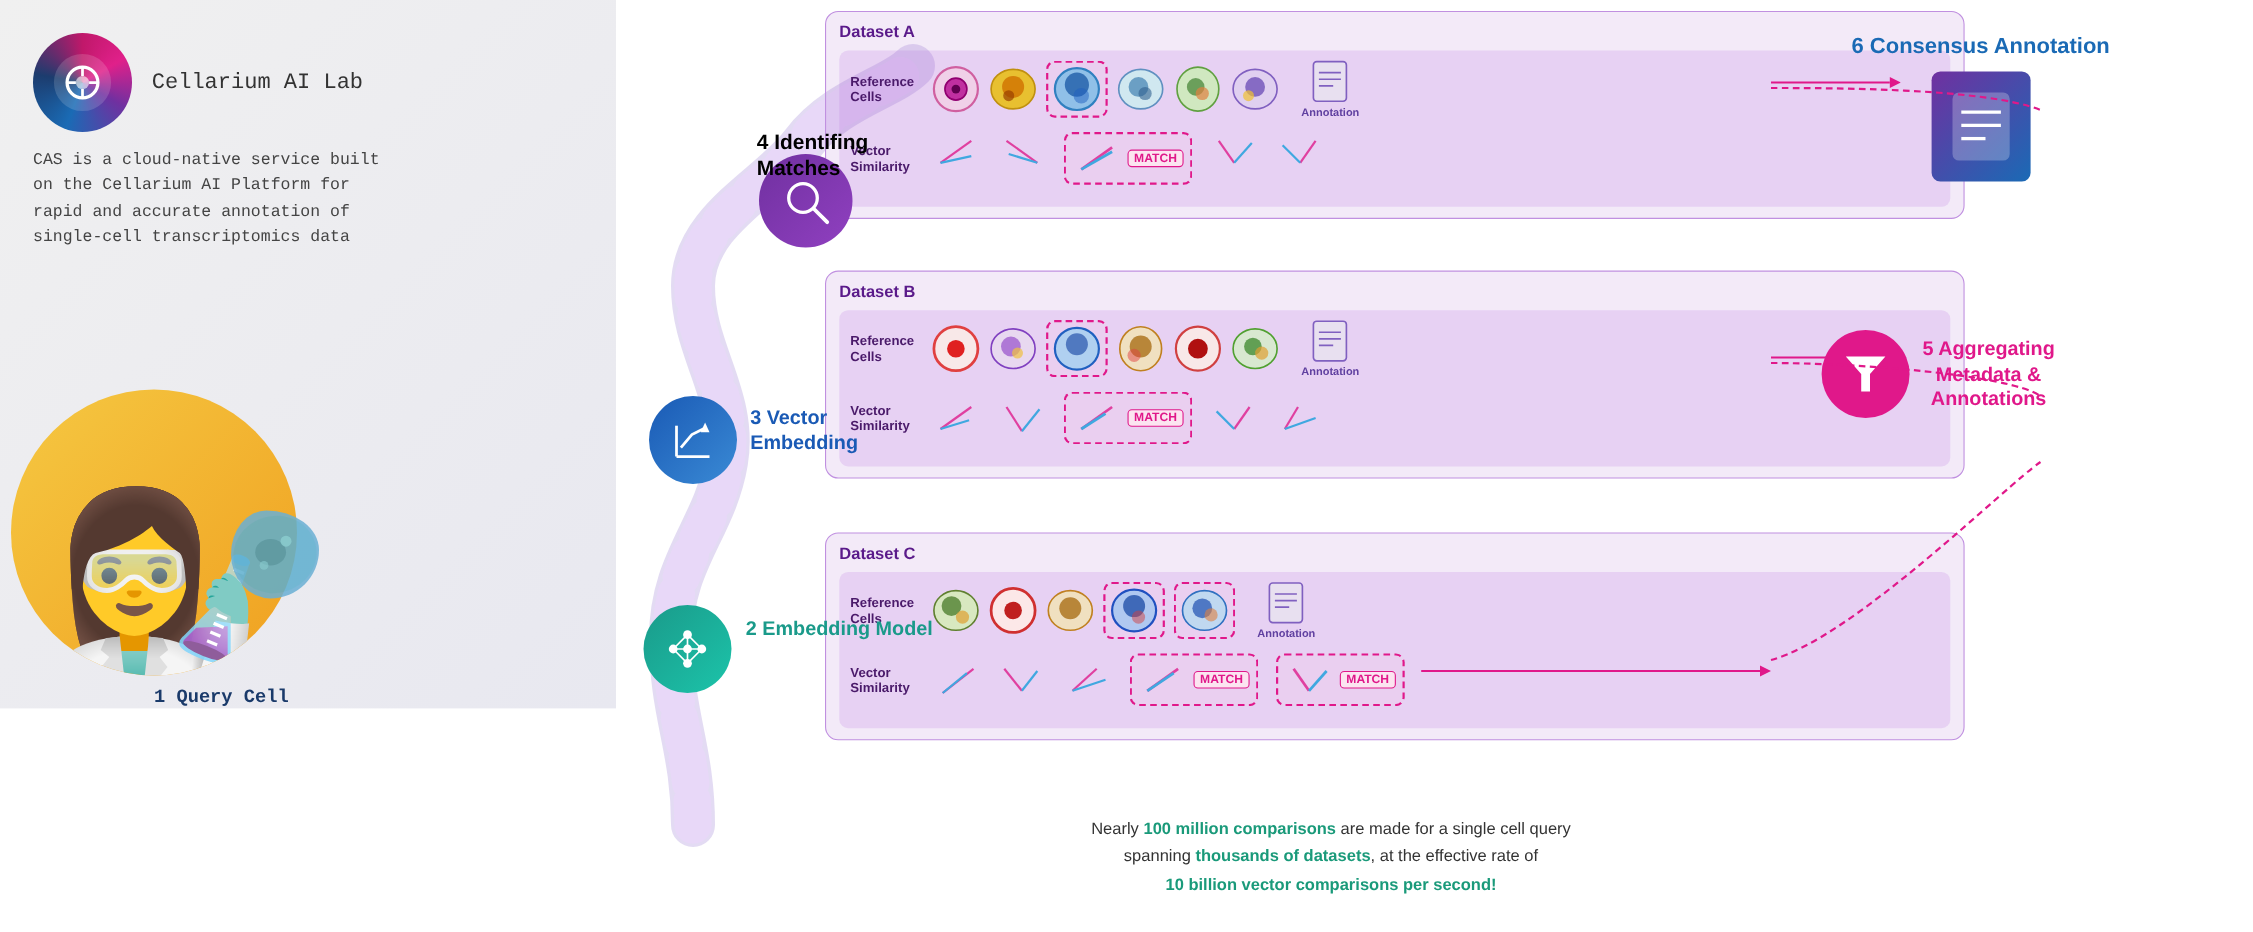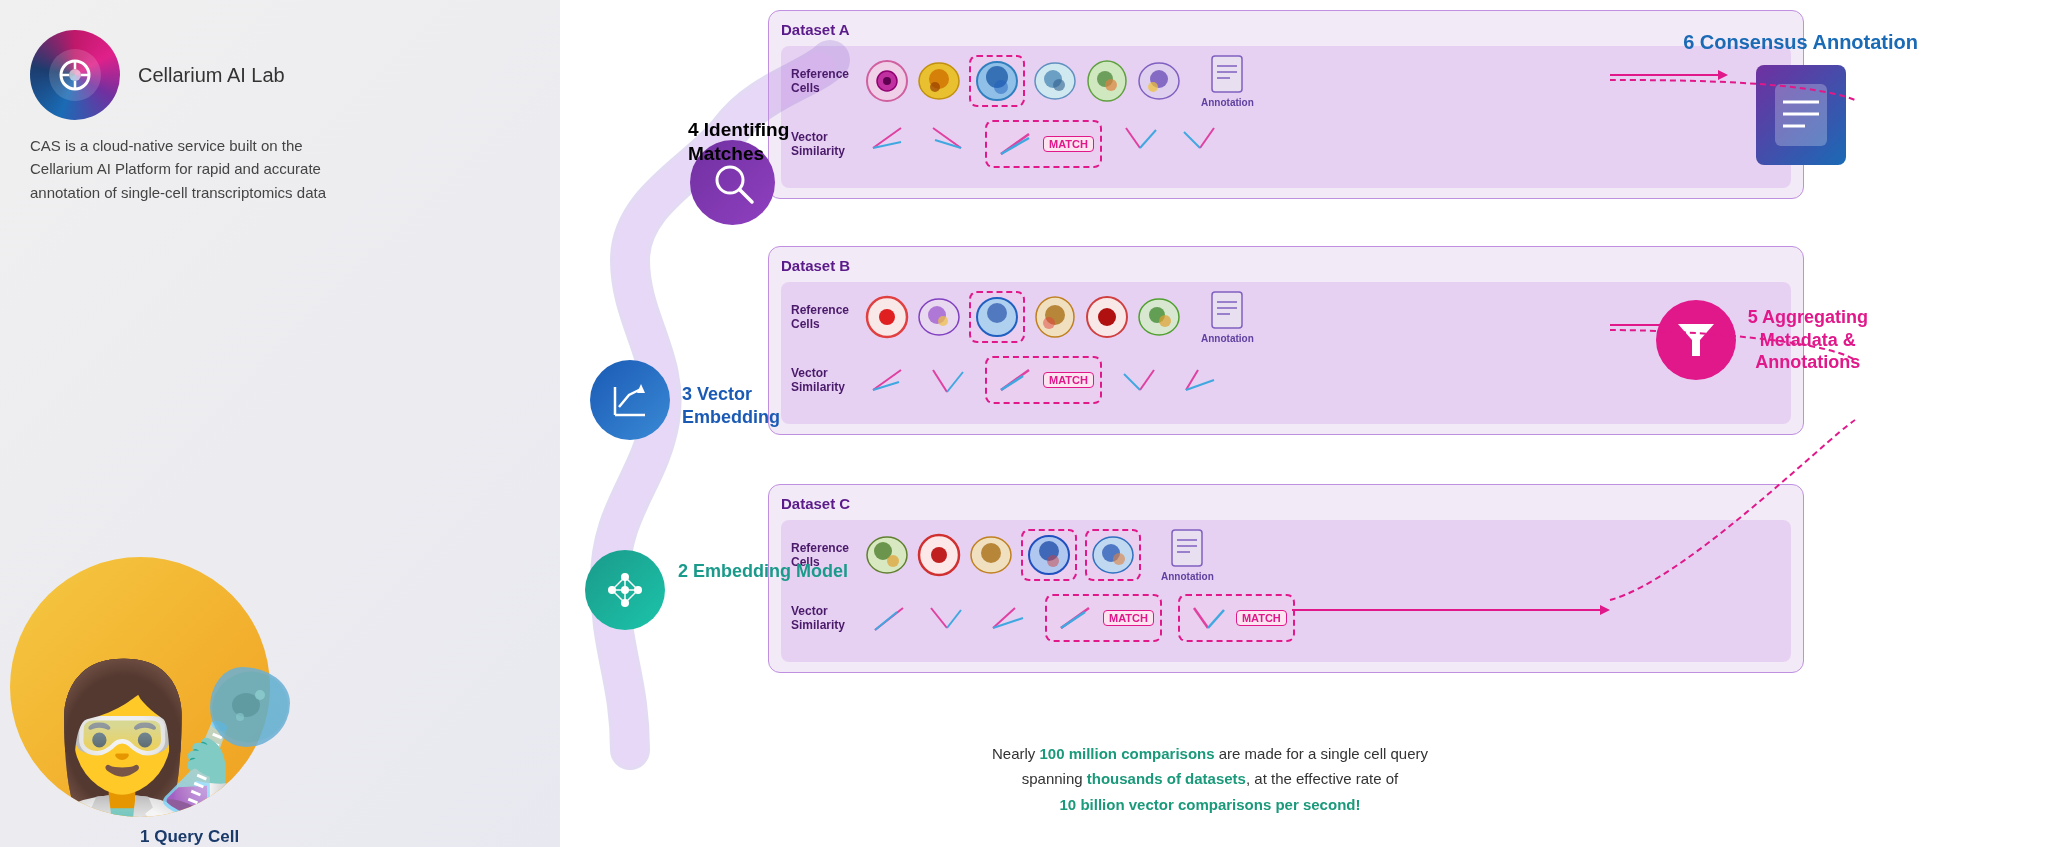--- a/index.html
+++ b/index.html
@@ -10,23 +10,24 @@
       font-family: 'Arial', sans-serif;
       overflow: hidden;
       position: relative;
     }
 
     
     .left-panel {
       position: absolute;
       left: 0; top: 0;
       width: 560px;
-      height: 847px;
+      height: 644px;
       background: linear-gradient(135deg, #f0f0f0 0%, #e8e8f0 100%);
       padding: 30px 30px;
+      font-family: Liberation Mono, monospace;
     }
 
     .logo-title-row {
       display: flex;
       align-items: center;
       gap: 18px;
       margin-bottom: 14px;
     }
 
     .logo-circle {
@@ -152,21 +153,21 @@
       position: absolute;
       left: 750px;
       top: 0;
       width: 1298px;
       height: 847px;
     }
 
     
     .dataset-container {
       position: absolute;
-      left: 18px;
+      left: 0;
       width: 1036px;
       border-radius: 12px;
       padding: 10px 12px 10px 12px;
     }
     .dataset-title {
       font-size: 15px;
       font-weight: 700;
       color: #5a1a8a;
       margin-bottom: 8px;
     }
@@ -375,21 +376,21 @@
   </div>
 
   <div class="step-circle" style="width:80px;height:80px;background:linear-gradient(135deg,#1a5ab5,#3a8ad5);left:160px;top:360px;">
     <svg width="42" height="42" viewBox="0 0 42 42">
       <line x1="6" y1="36" x2="6" y2="8" stroke="white" stroke-width="2.5"></line>
       <line x1="6" y1="36" x2="36" y2="36" stroke="white" stroke-width="2.5"></line>
       <polyline points="10,28 20,16 32,10" fill="none" stroke="white" stroke-width="2.5"></polyline>
       <polygon points="32,5 36,14 28,14" fill="white"></polygon>
     </svg>
   </div>
-  <div class="step-label" style="left:252px;top:368px;color:#1a5ab5;margin-top:15px;">
+  <div class="step-label" style="left:252px;top:368px;color:#1a5ab5;">
     <span>3 Vector
 Embedding</span>
   </div>
 
   <div class="step-circle" style="width:85px;height:85px;background:linear-gradient(135deg,#7030a0,#9040c0);left:260px;top:140px;">
     <svg width="46" height="46" viewBox="0 0 46 46">
       <circle cx="20" cy="20" r="13" fill="none" stroke="white" stroke-width="3"></circle>
       <line x1="30" y1="30" x2="42" y2="42" stroke="white" stroke-width="3.5" stroke-linecap="round"></line>
     </svg>
   </div>

